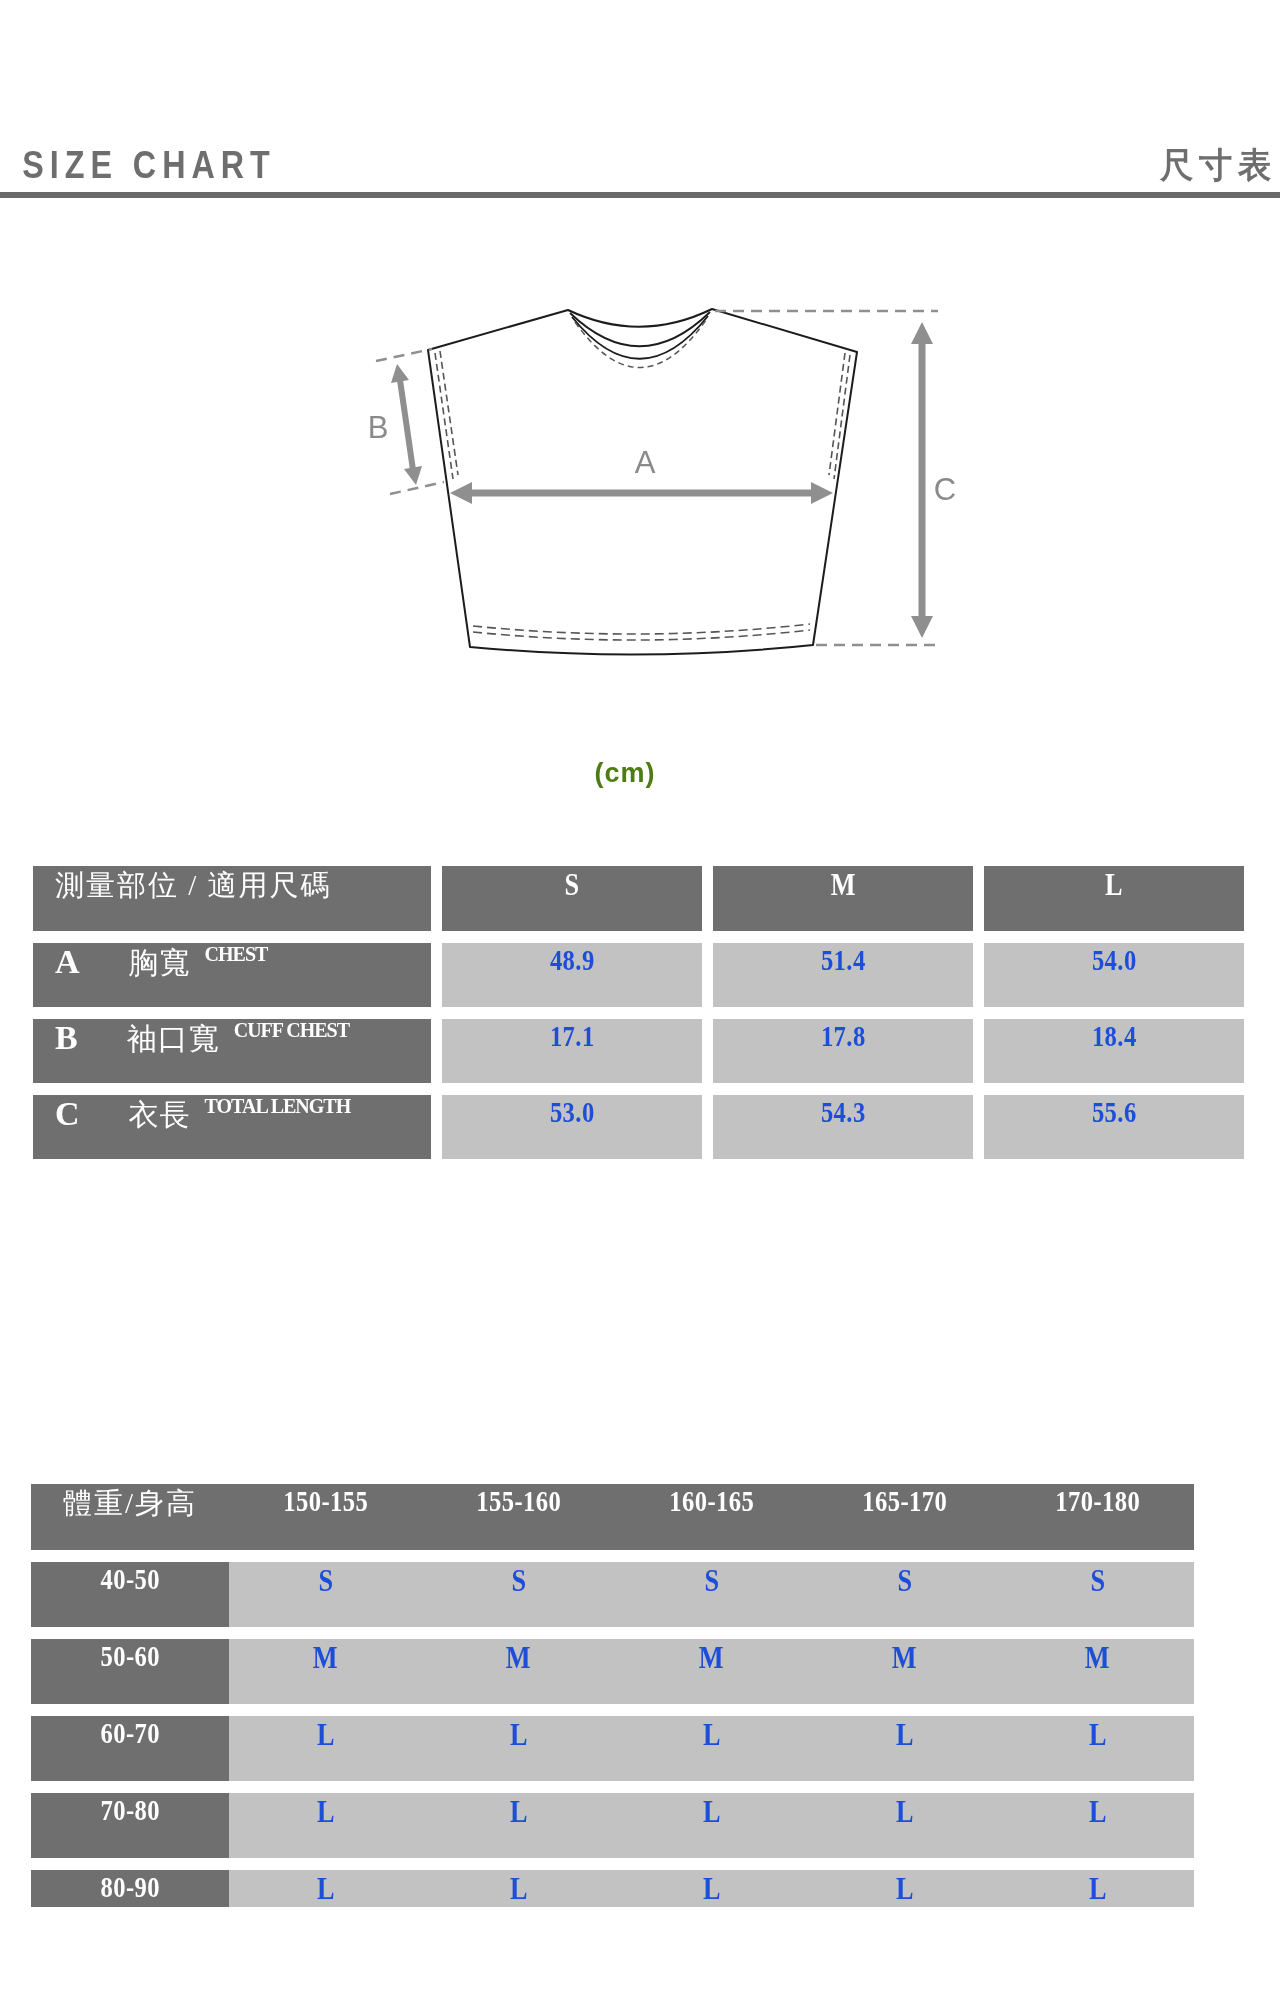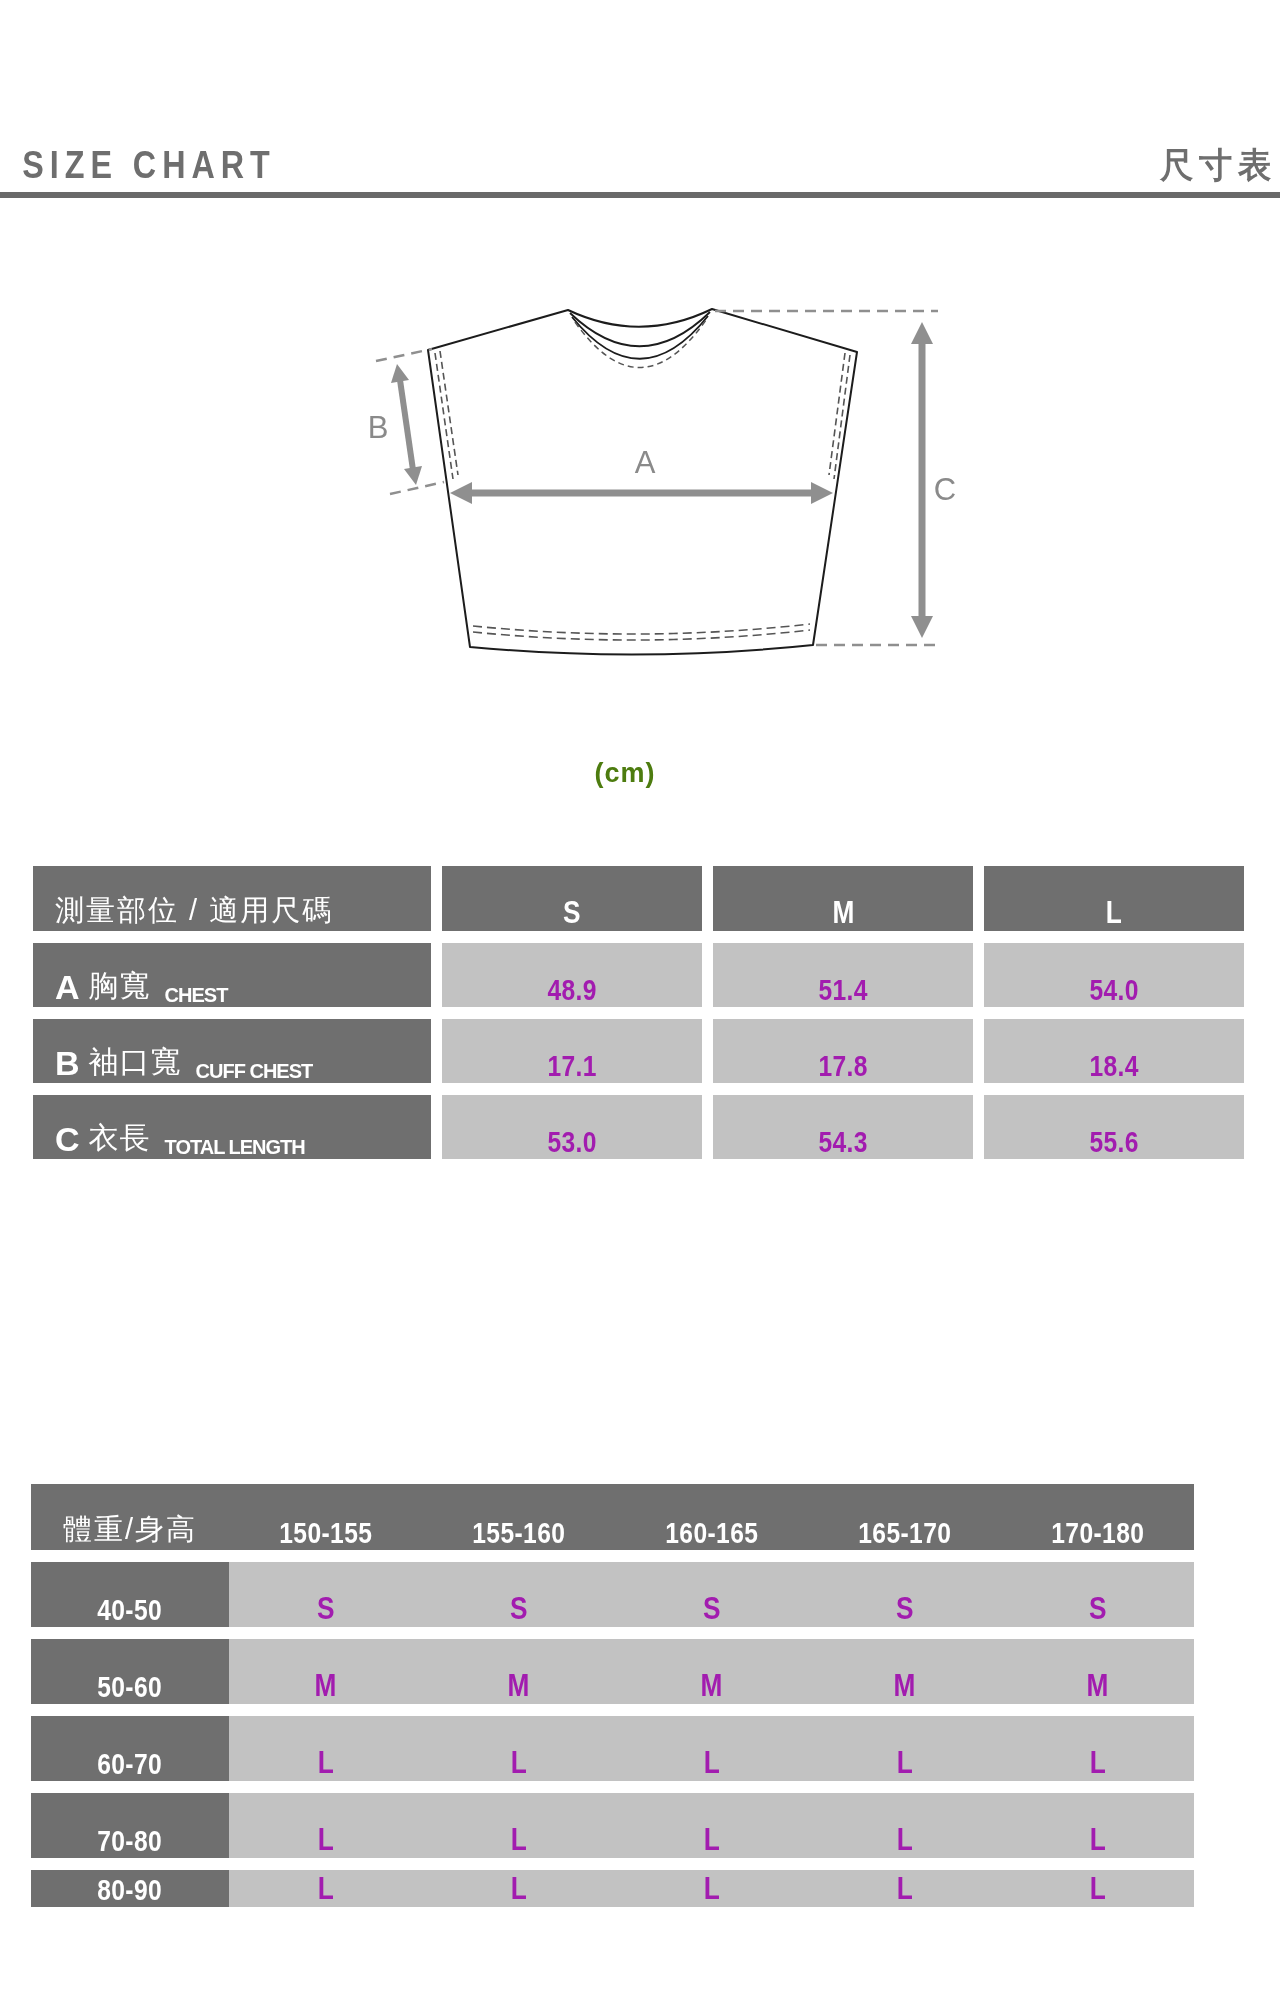--- a/index.html
+++ b/index.html
@@ -37,32 +37,32 @@
   .size-table {
     position:absolute; left:33px; top:866px;
     display:grid; grid-template-columns:398px 260px 260px 260px;
     grid-template-rows:65px 64px 64px 64px; gap:12px 11px;
   }
   .fit-table {
     position:absolute; left:31px; top:1484px;
     display:grid; grid-template-columns:198px 193px 193px 193px 193px 193px;
     grid-template-rows:66px 65px 65px 65px 65px; gap:12px 0;
   }
-  .cell { display:flex; align-items:flex-end; justify-content:center; }
+  .cell { display:flex; align-items:flex-start; justify-content:center;font-family:Liberation Serif, serif; }
   .cell.dark  { background:#6f6f6f; color:#ffffff; }
-  .cell.light { background:#c2c2c2; color:#a21caf; }
+  .cell.light { background:#c2c2c2; color:#1d4ed8; }
   .cell.label-left { justify-content:flex-start; padding-left:22px; }
 
   .xc { display:inline-block; transform:scaleX(0.82); }
   .hdr-zh    { font-size:29px; font-weight:normal; letter-spacing:2px; white-space:nowrap; }
   .size-letter { font-size:32px; font-weight:bold; }
   .num       { font-size:30px; font-weight:bold; letter-spacing:0.5px; }
   .range     { font-size:30px; font-weight:bold; letter-spacing:0.5px; }
   .row-letter{ font-size:34px; font-weight:bold; letter-spacing:-1px; margin-right:10px; }
-  .row-zh    { font-size:30px; font-weight:normal; letter-spacing:1px; }
+  .row-zh    { font-size:30px; font-weight:normal; letter-spacing:1px;margin-left:40px; }
   .row-en    { font-size:20px; font-weight:bold; letter-spacing:-1px; margin-left:14px; white-space:nowrap; }
 </style>
 </head>
 <body>
 
 <div class="page">
 
   <div class="title-row">
     <span class="title-en">SIZE CHART</span>
     <span class="title-zh">尺寸表</span>

